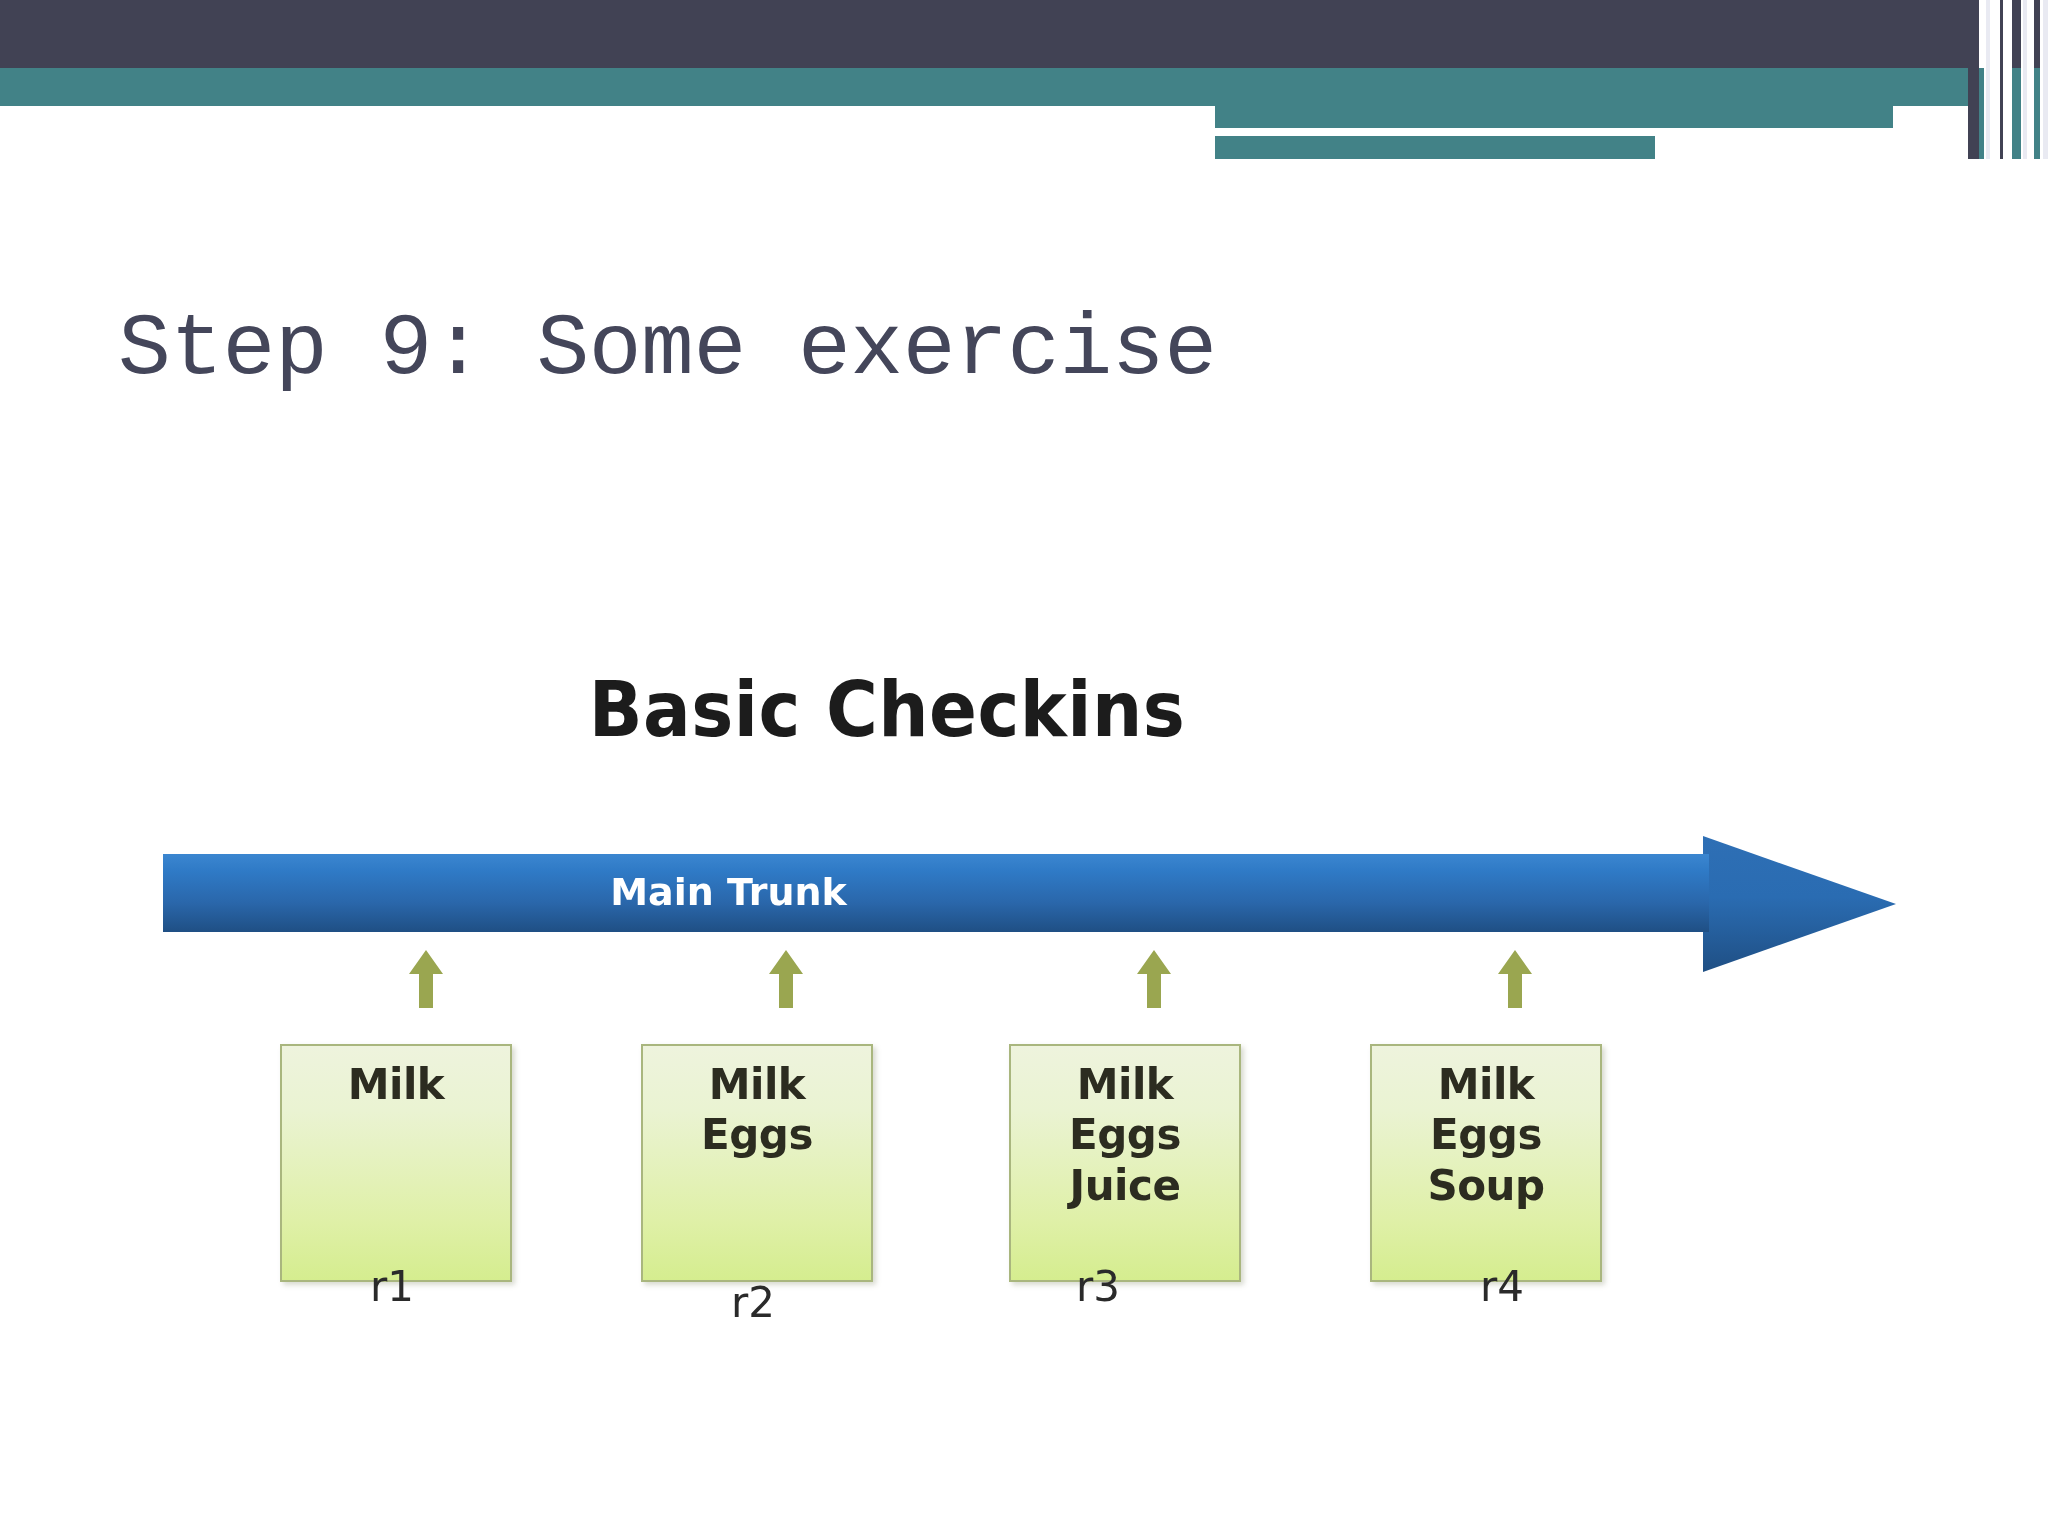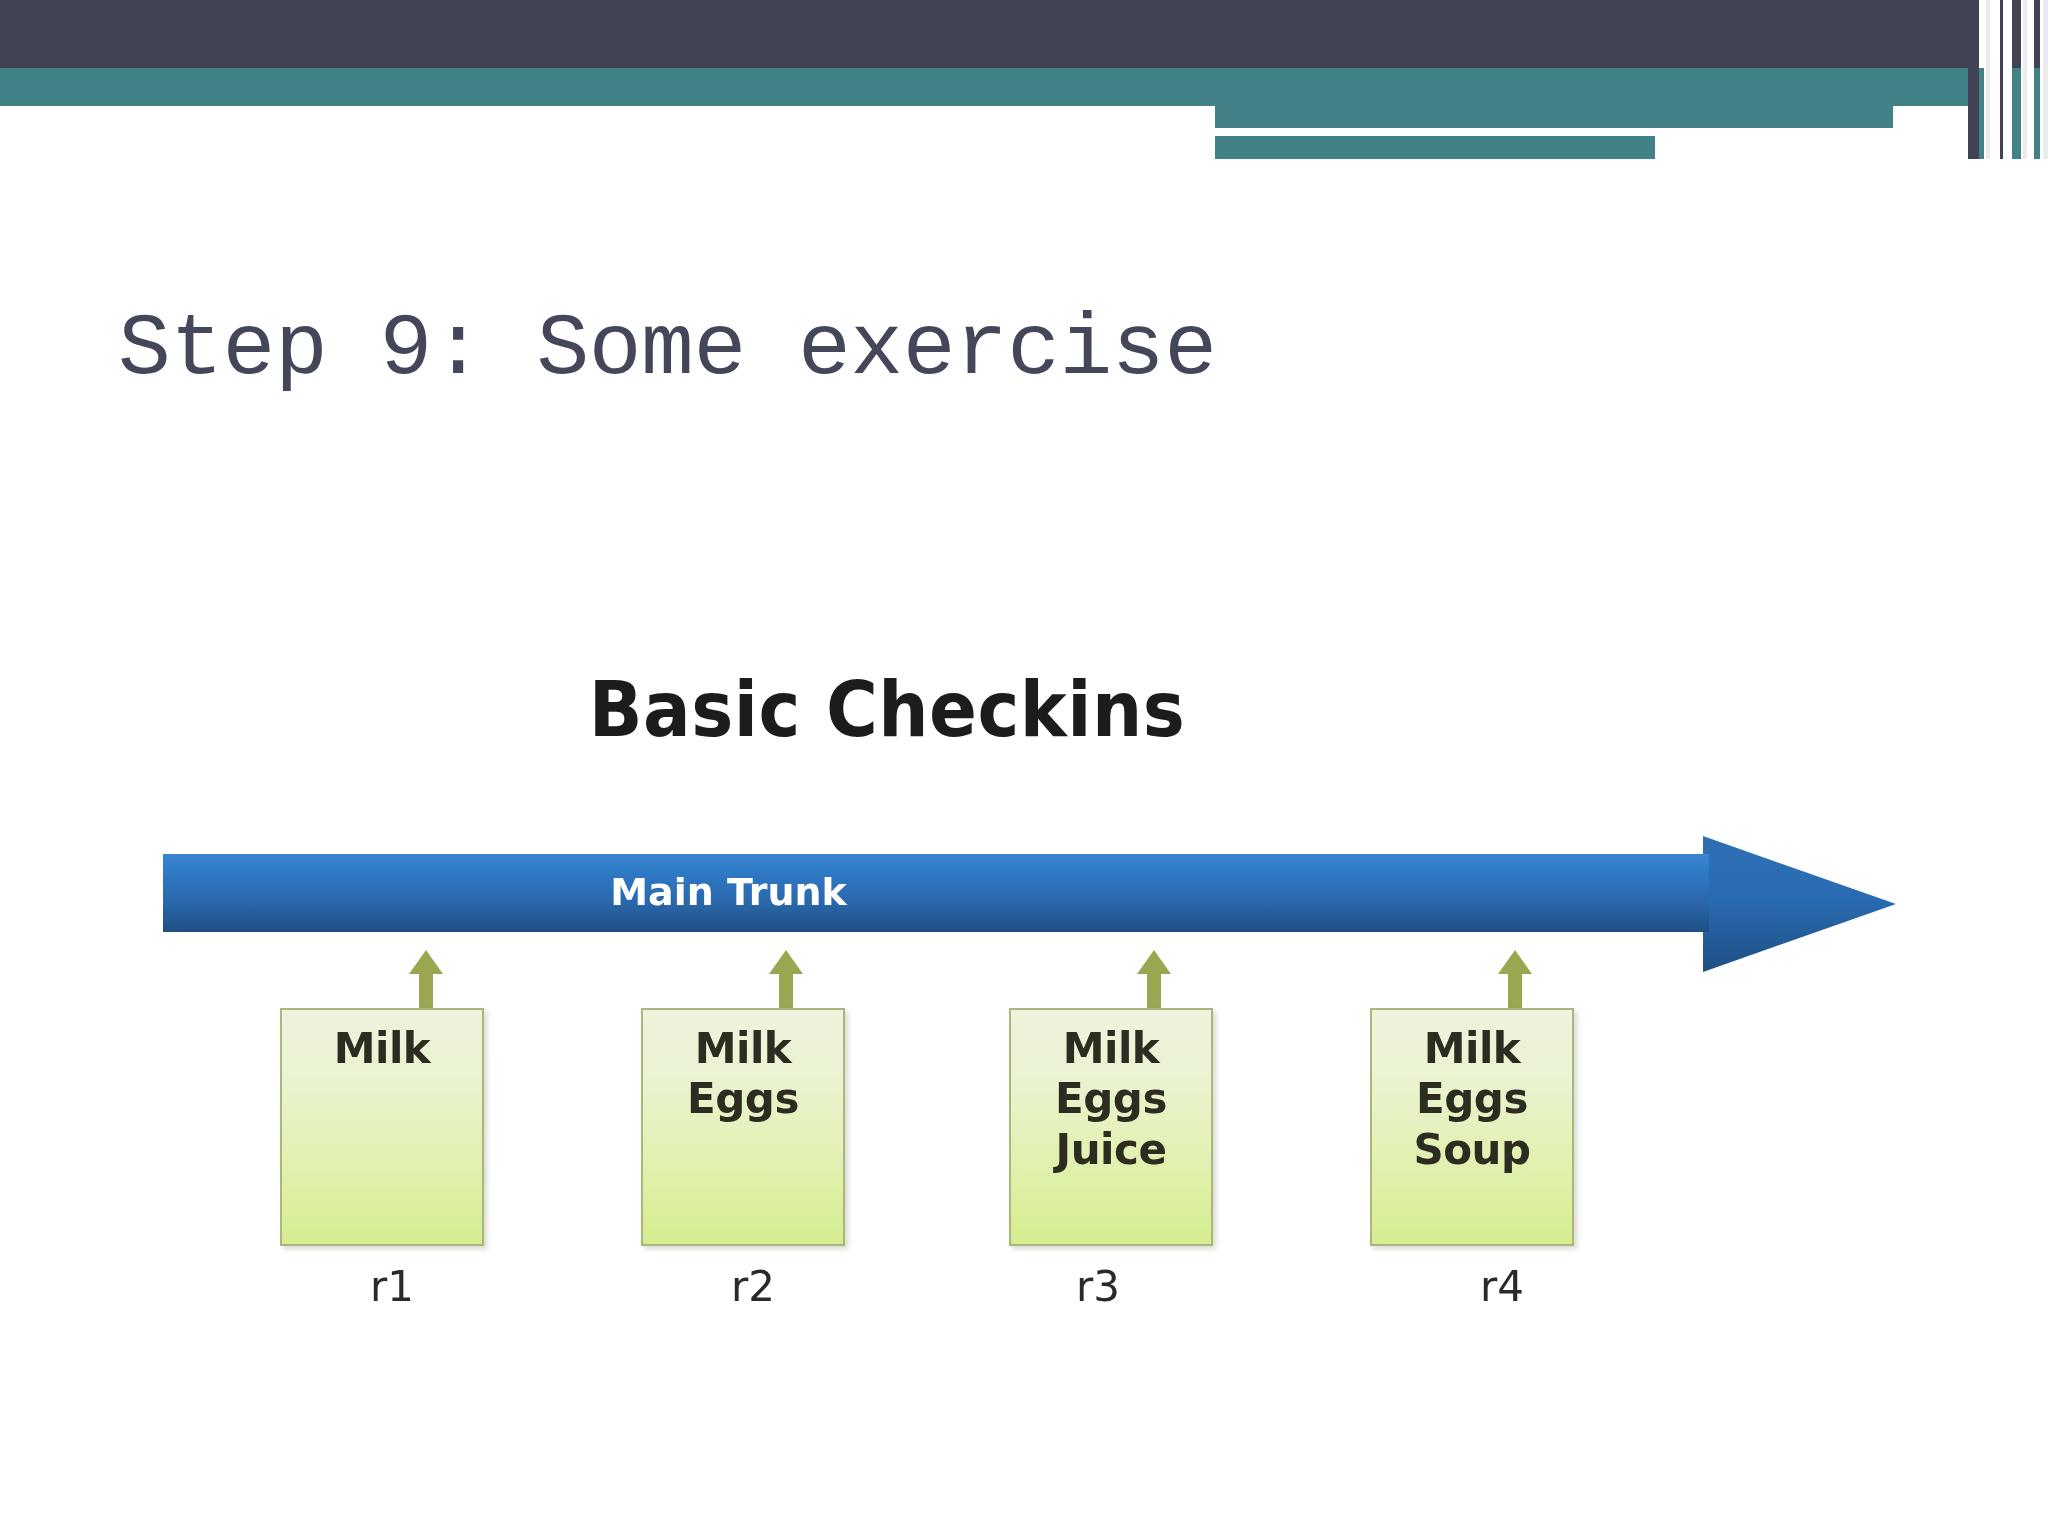--- a/index.html
+++ b/index.html
@@ -123,22 +123,22 @@
     position: absolute;
     width: 42px;
     height: 62px;
     top: 948px;
   }
   .up-arrow svg { display:block; width:42px; height:62px; }
 
   
   .box {
     position: absolute;
-    top: 1008px;
-    width: 204px;
+    top: 1044px;
+    width: 232px;
     height: 238px;
     background: linear-gradient(to bottom, #eef3dd 0%, #eaf3d2 28%, #dff0a7 75%, #d5ed8f 100%);
     border: 2px solid #a9b67e;
     box-shadow: 3px 3px 5px rgba(120,125,90,0.28);
     box-sizing: border-box;
     padding-top: 14px;
     text-align: center;
   }
   .box-line {
     font-family: "DejaVu Sans", sans-serif;
@@ -235,21 +235,21 @@
 
     <div class="box" style="left:280px;">
       <div class="box-line">Milk</div>
     </div>
     <div class="box-label" style="left:280px;text-align:center;">r1</div>
 
     <div class="box" style="left:641px;">
       <div class="box-line">Milk</div>
       <div class="box-line">Eggs</div>
     </div>
-    <div class="box-label" style="left:641px;">r2</div>
+    <div class="box-label" style="left:641px;margin-top:16px;">r2</div>
 
     <div class="box" style="left:1009px;">
       <div class="box-line">Milk</div>
       <div class="box-line">Eggs</div>
       <div class="box-line">Juice</div>
     </div>
     <div class="box-label" style="left:986px;">r3</div>
 
     <div class="box" style="left:1370px;">
       <div class="box-line">Milk</div>

